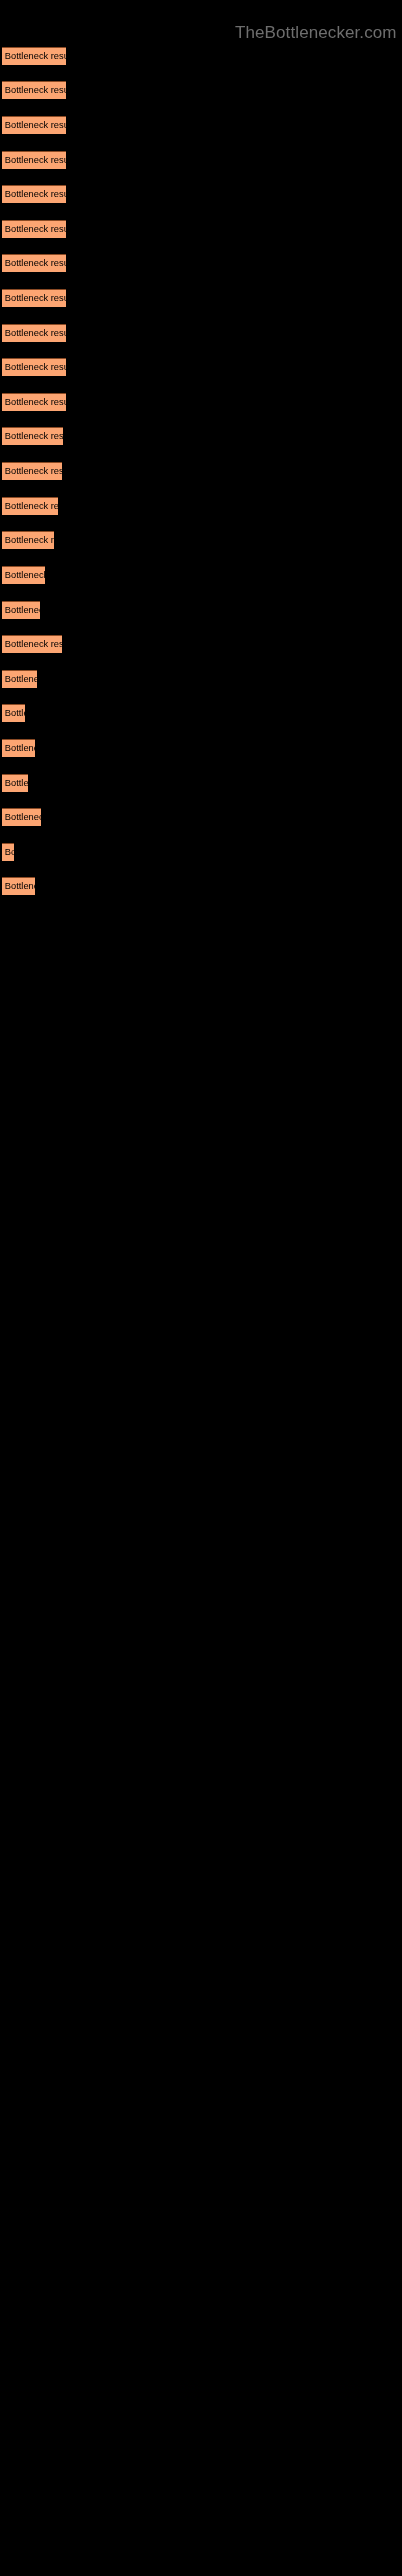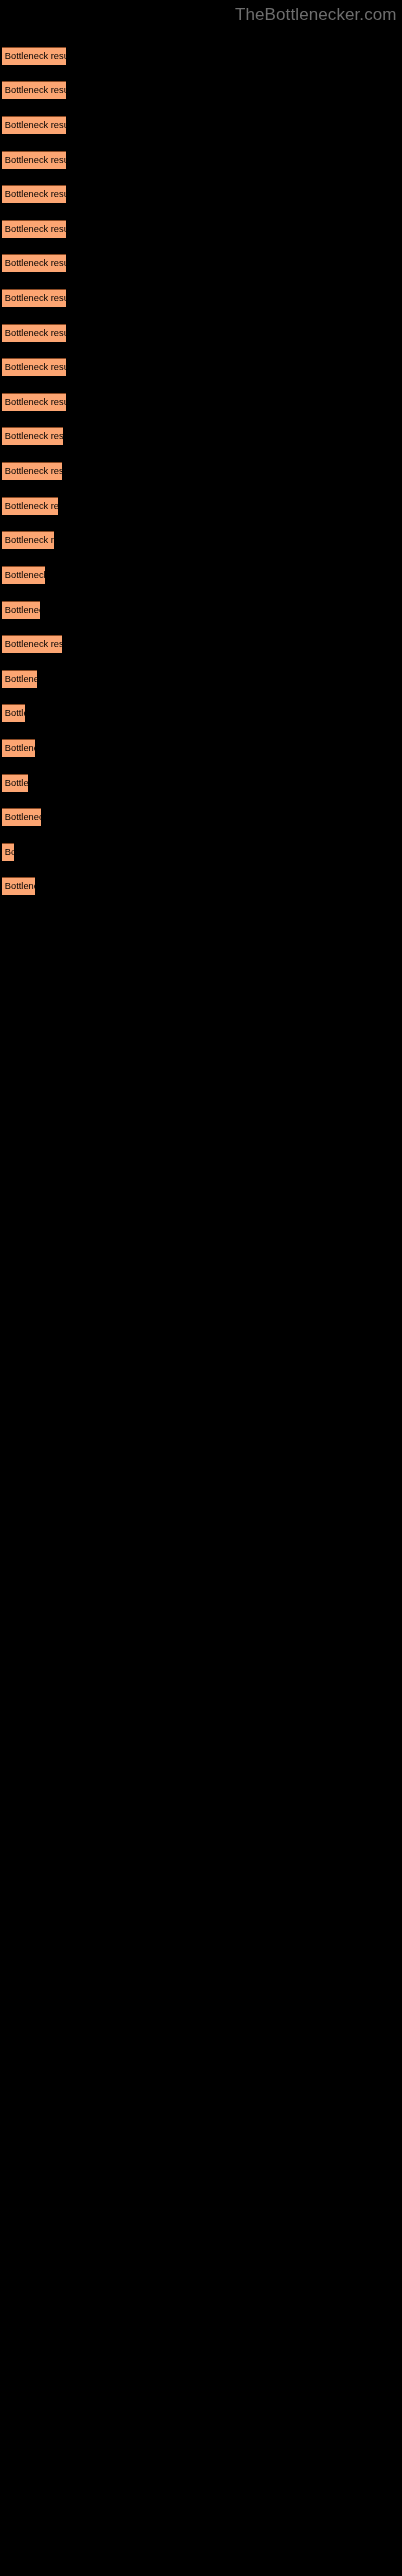--- a/index.html
+++ b/index.html
@@ -11,21 +11,21 @@
     width: 403px;
     height: 2576px;
     position: relative;
     overflow: hidden;
     font-family: "Liberation Sans", sans-serif;
   }
 
   .site-title {
     position: absolute;
     right: 6.4px;
-    top: 5px;
+    top: 23px;
     font-size: 17px;
     color: #6e6e6e;
     letter-spacing: 0.1px;
     white-space: nowrap;
     font-family: "Liberation Sans", sans-serif;
   }
 
   .chart-area {
     position: absolute;
     left: 0;

